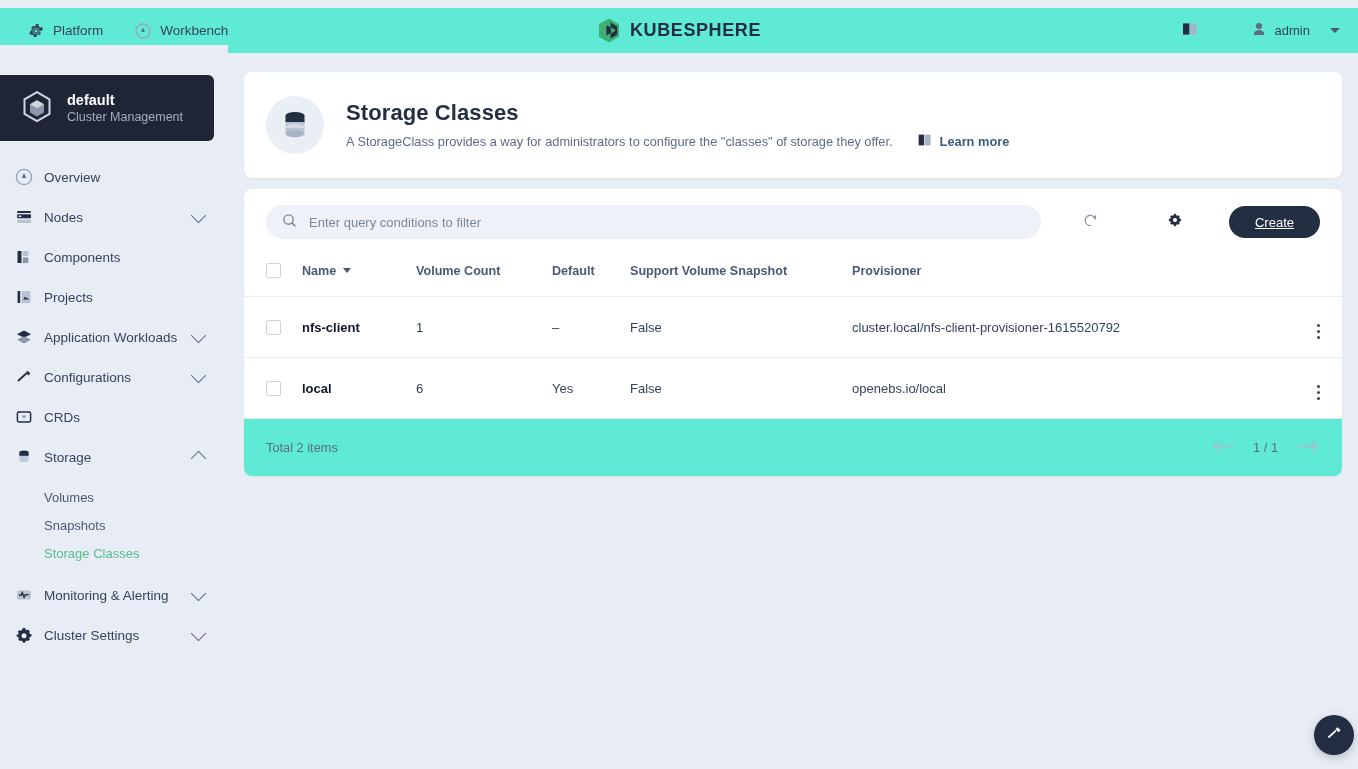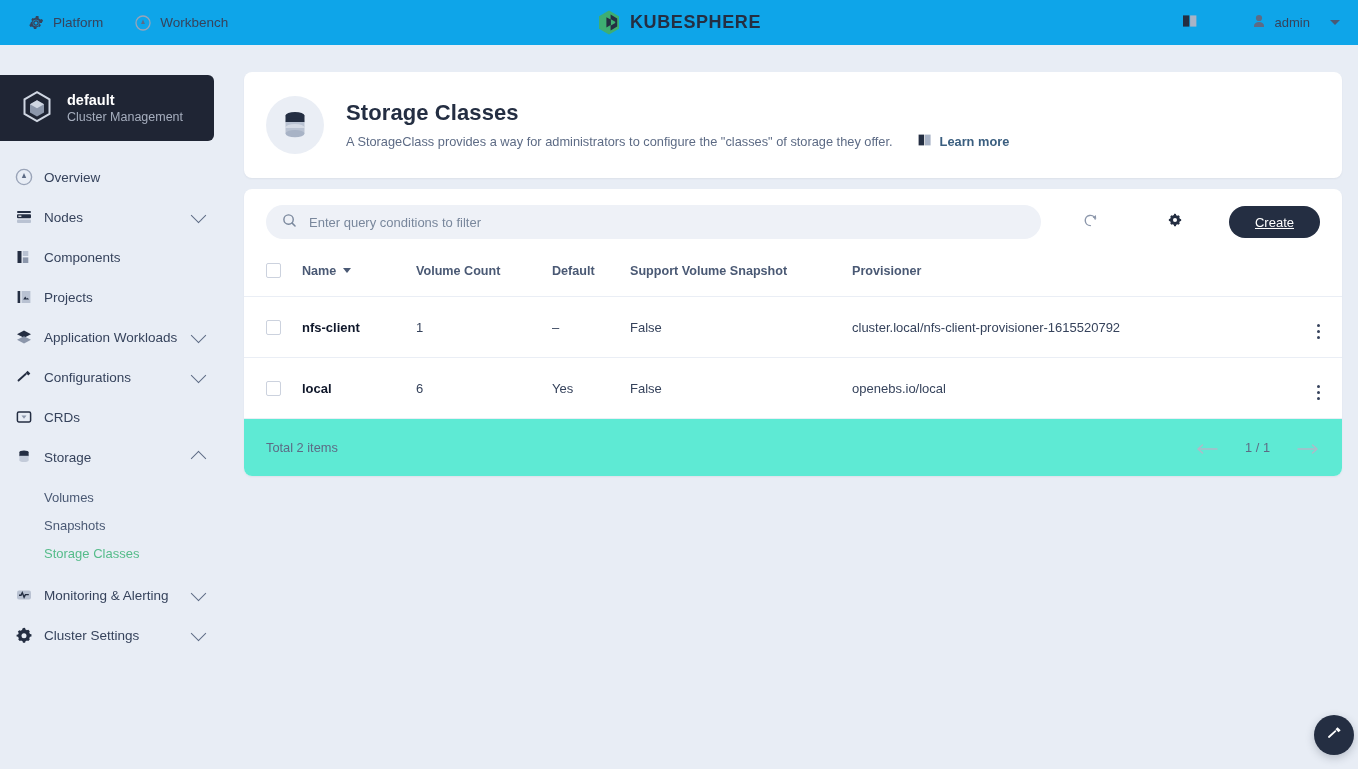--- a/index.html
+++ b/index.html
@@ -6,23 +6,23 @@
   html, body {
     width: 1358px;
     height: 769px;
     background: #e8edf5;
     font-family: "Liberation Sans", sans-serif;
     overflow: hidden;
   }
 
   
   .topbar {
-    position: absolute; top: 0; left: 0;
+    position: absolute; top: 8px; left: 0;
     width: 1358px; height: 45px;
-    background: #0ea5e9;
+    background: #5eead4;
     display: flex; align-items: center;
   }
   .topnav { display: flex; align-items: center; padding-left: 14px; gap: 4px; }
   .topnav-item {
     display: flex; align-items: center; gap: 9px;
     padding: 6px 14px; border-radius: 4px;
     cursor: pointer;
   }
   .topnav-item span.lbl {
     font-size: 13.5px; color: #36435c; font-weight: 400;
@@ -207,21 +207,21 @@
   .dots i { width: 3.5px; height: 3.5px; border-radius: 50%; background: #36435c; display: block; }
 
   .table-foot {
     height: 58px; display: flex; align-items: center;
     justify-content: space-between;
     padding: 0 22px; background: #5eead4;
     border-top: 1px solid #eaeef5;
     border-radius: 0 0 8px 8px;
   }
   .total-txt { font-size: 12.8px; color: #5d6b85; }
-  .pager { display: flex; align-items: flex-end; gap: 26px; }
+  .pager { display: flex; align-items: flex-start; gap: 18px; }
   .pager-btn { cursor: pointer; display: flex; align-items: center; }
   .pager-num { font-size: 12.8px; color: #5d6b85; }
 
   .fab {
     position: absolute; right: 4px; bottom: 14px;
     width: 40px; height: 40px; border-radius: 50%;
     background: #242e42; cursor: pointer;
     display: flex; align-items: center; justify-content: center;
     box-shadow: 0 3px 8px rgba(36,46,66,0.25);
   }

